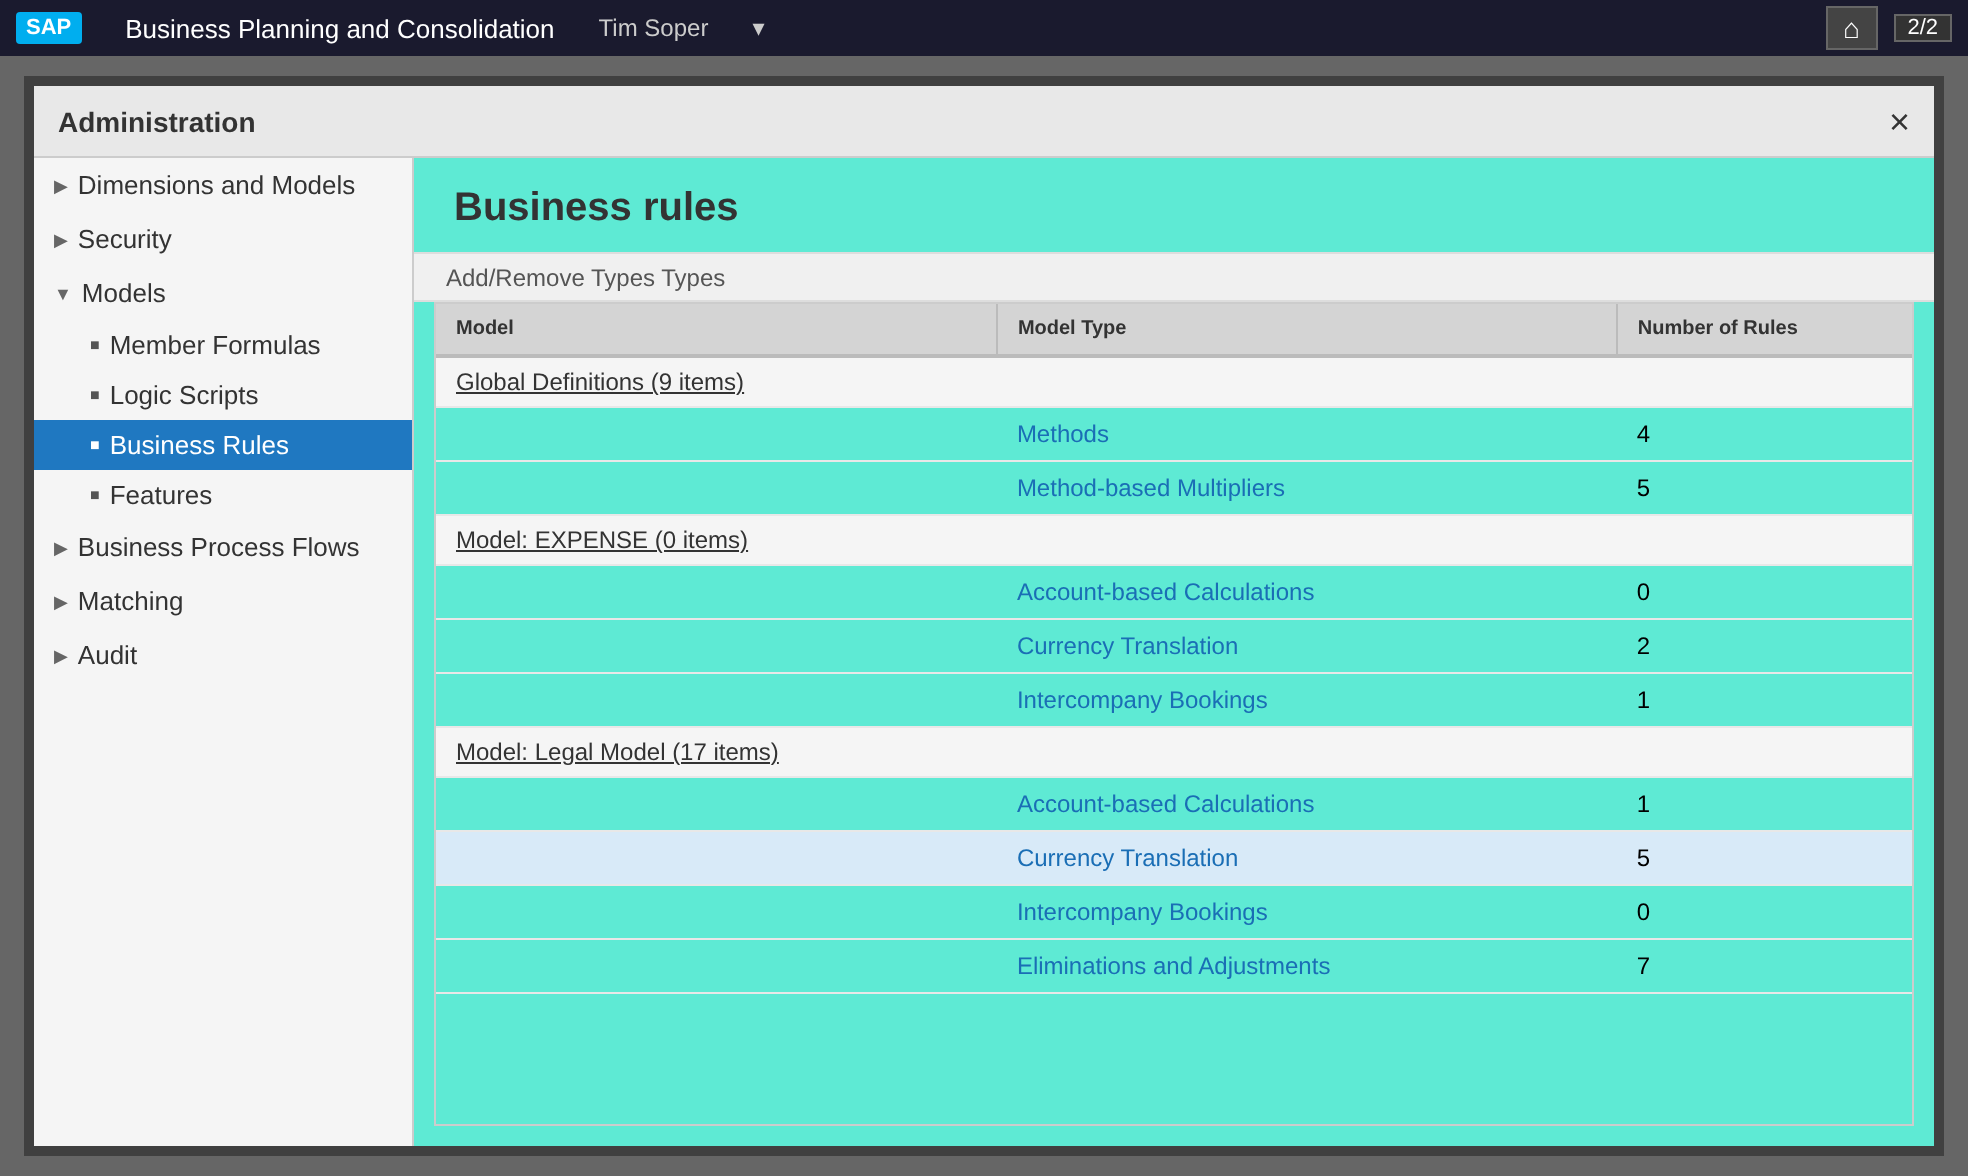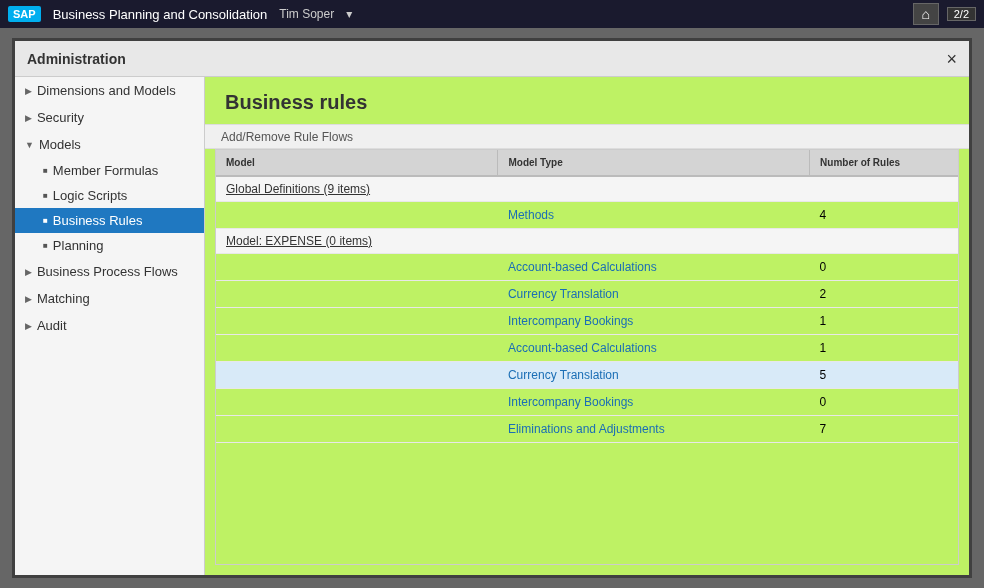--- a/index.html
+++ b/index.html
@@ -17,21 +17,21 @@
       display: flex;
       align-items: center;
       background: #1a1a2e;
       height: 28px;
       padding: 0 8px;
       justify-content: space-between;
     }
     .top-bar-left {
       display: flex;
       align-items: center;
-      gap: 12px;
+      gap: 22px;
     }
     .sap-logo {
       background: #00AEEF;
       color: white;
       font-weight: bold;
       font-size: 11px;
       padding: 2px 5px;
       border-radius: 2px;
     }
     .top-bar-title {
@@ -71,24 +71,24 @@
     .main-container {
       background: #666;
       height: 560px;
       display: flex;
       align-items: center;
       justify-content: center;
     }
 
     
     .dialog {
-      background: #bef264;
+      background: #5eead4;
       width: 960px;
       height: 540px;
-      border: 3px solid #404040;
+      border: 5px solid #404040;
       display: flex;
       flex-direction: column;
     }
 
     
     .dialog-header {
       background: #e8e8e8;
       border-bottom: 1px solid #ccc;
       padding: 8px 12px;
       display: flex;
@@ -295,21 +295,21 @@
           <span>Logic Scripts</span>
         </div>
 
         <div class="sidebar-sub active">
           <span class="dot" style="color:white">■</span>
           <span>Business Rules</span>
         </div>
 
         <div class="sidebar-sub">
           <span class="dot">■</span>
-          <span>Planning</span>
+          <span>Features</span>
         </div>
 
         <div class="sidebar-group">
           <span class="arrow">▶</span>
           <span>Business Process Flows</span>
         </div>
 
         <div class="sidebar-group">
           <span class="arrow">▶</span>
           <span>Matching</span>
@@ -322,58 +322,66 @@
 
       </div>
 
       <div class="content">
 
         <div class="content-header">
           <span class="content-title">Business rules</span>
         </div>
 
         <div class="toolbar">
-          <span class="toolbar-btn">Add/Remove Rule Flows</span>
+          <span class="toolbar-btn">Add/Remove Types Types</span>
         </div>
 
         <div class="table-container">
           <table>
             <thead>
               <tr>
                 <th class="col-model">Model</th>
                 <th class="col-ruletype">Model Type</th>
                 <th class="col-number">Number of Rules</th>
               </tr>
             </thead>
             <tbody id="table-body">
             <tr class="group-row">
                   <td colspan="3">Global Definitions (9 items)</td>
                 </tr>
                 <tr>
                   <td></td>
                   <td class="link-cell">Methods</td>
                   <td>4</td>
                 </tr>
+                <tr>
+                  <td></td>
+                  <td class="link-cell">Method-based Multipliers</td>
+                  <td>5</td>
+                </tr>
                 <tr class="group-row">
                   <td colspan="3">Model: EXPENSE (0 items)</td>
                 </tr>
                 <tr>
                   <td></td>
                   <td class="link-cell">Account-based Calculations</td>
                   <td>0</td>
                 </tr>
                 <tr>
                   <td></td>
                   <td class="link-cell">Currency Translation</td>
                   <td>2</td>
                 </tr>
                 <tr>
                   <td></td>
                   <td class="link-cell">Intercompany Bookings</td>
                   <td>1</td>
+                </tr>
+                <tr class="group-row">
+                  <td colspan="3">Model: Legal Model (17 items)</td>
                 </tr>
                 <tr>
                   <td></td>
                   <td class="link-cell">Account-based Calculations</td>
                   <td>1</td>
                 </tr>
                 <tr class="highlighted-row">
                   <td></td>
                   <td class="link-cell">Currency Translation</td>
                   <td>5</td>

